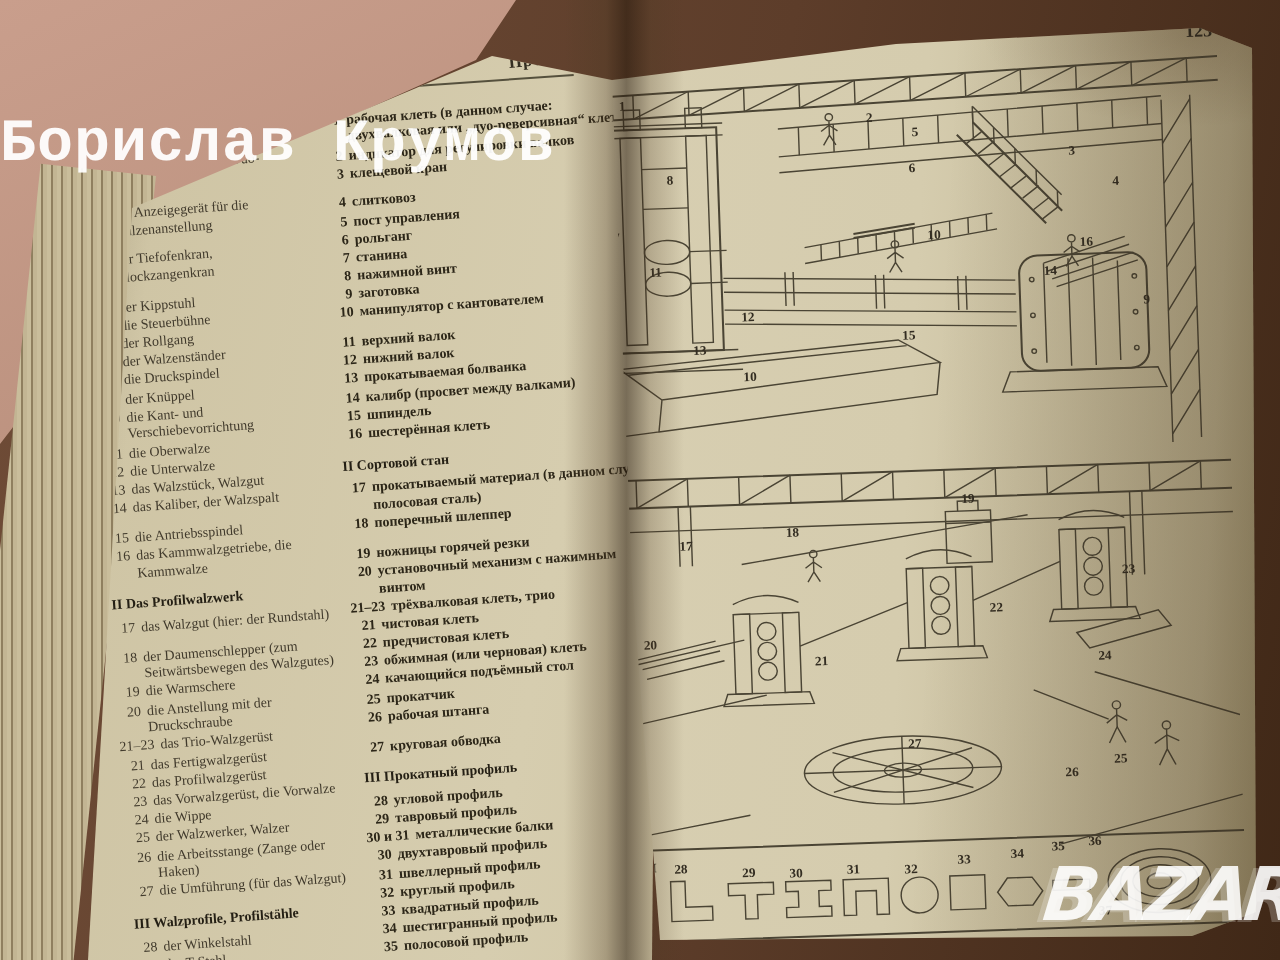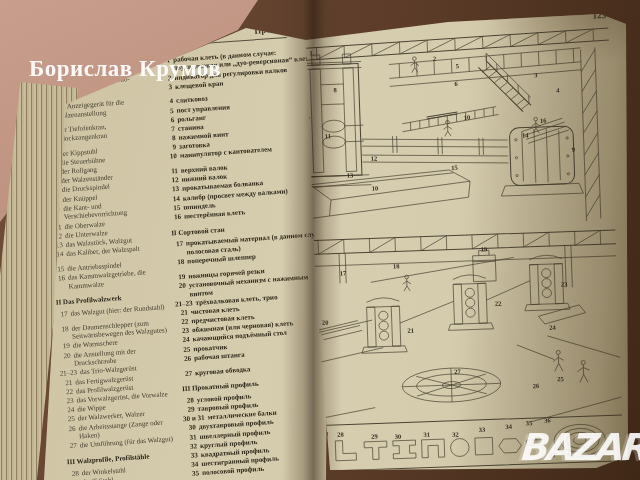--- a/index.html
+++ b/index.html
@@ -56,22 +56,22 @@
   .fig .bold{stroke-width:1;}
   .fig .fill{fill:#4a4434;stroke:none;}
   .fig text{font-family:"Liberation Serif","DejaVu Serif",serif;font-size:6.5px;font-weight:700;
     fill:#332d22;stroke:none;}
 
   
   .gutter{position:absolute;left:282px;top:0;width:60px;height:480px;z-index:5;pointer-events:none;
     background:linear-gradient(90deg,rgba(77,58,35,0) 0%,rgba(77,58,35,.33) 35%,rgba(42,28,14,.55) 52%,rgba(77,58,35,.25) 72%,rgba(0,0,0,0) 100%);}
 
   
-  .wm-top{position:absolute;left:29px;top:56px;z-index:6;
-    font-family:Liberation Serif, serif;font-weight:800;font-size:23px;
+  .wm-top{position:absolute;left:0;top:56px;z-index:6;
+    font-family:Liberation Mono, monospace;font-weight:800;font-size:30px;
     color:rgba(255,255,255,.94);letter-spacing:.5px;white-space:nowrap;}
   .wm-bazar{position:absolute;left:522px;top:426px;z-index:6;
     font-family:"DejaVu Sans","Liberation Sans",sans-serif;font-weight:900;font-style:italic;
     font-size:37px;letter-spacing:-3px;color:rgba(255,255,255,.88);
     transform:skewX(-6deg);text-shadow:-3px 1px 0 rgba(255,255,255,.22);}
 </style>
 </head>
 <body>
 
 <div class="shot">

